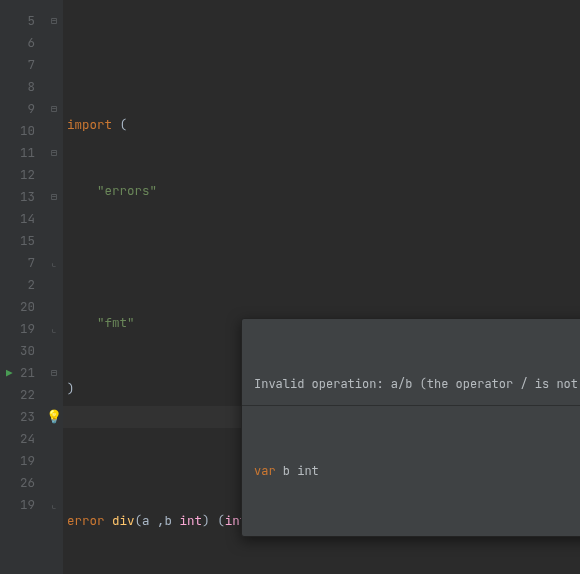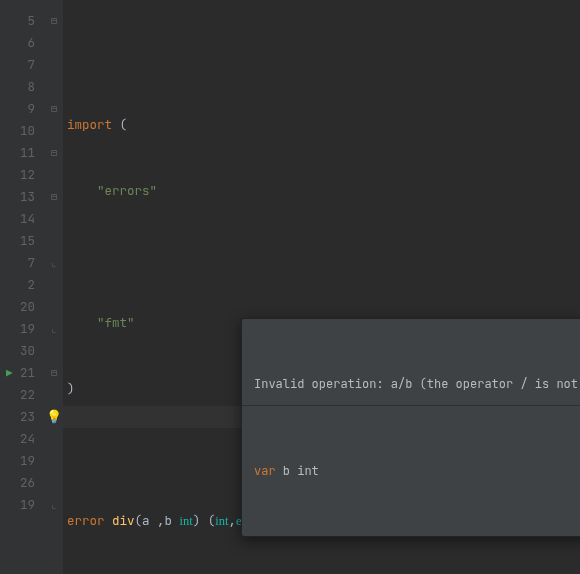--- a/index.html
+++ b/index.html
@@ -6,21 +6,21 @@
   html,body { width:580px; height:574px; background:#2b2b2b; font-family:"JetBrains Mono","Consolas","Menlo",monospace; font-size:12.5px; overflow:hidden; }
   .editor { display:flex; height:100%; }
   .gutter { width:45px; background:#313335; color:#606366; text-align:right; padding:10px 10px 0 0; line-height:22px; user-select:none; }
   .gutter .run { color:#499C54; font-size:11px; }
   .markers { width:18px; background:#313335; padding-top:10px; line-height:22px; position:relative; }
   .markers .fold { color:#606366; font-size:10px; display:block; text-align:center; height:22px; }
   .markers .bulb { color:#fdb81e; font-size:13px; display:block; text-align:center; height:22px; }
   .code { flex:1; padding:26px 0 0 4px; line-height:22px; color:#a9b7c6; white-space:pre; position:relative; }
   .kw { color:#cc7832; }
   .str { color:#6a8759; }
-  .typ { color:#14b8a6;font-family:Liberation Serif, serif; }
+  .typ { color:#f9a8d4; }
   .fn  { color:#ffc66d;margin-top:24px; }
   .pn  { color:#a9b7c6; }
   .com { color:#808080; font-size:11px; }
   .line { height:22px; display:block; }
   .hl  { background:#323232; position:absolute; left:0; right:0; height:22px; z-index:0; }
   .code > span { position:relative; z-index:1; }
   .tooltip {
     position:absolute;
     left:178px; top:318px;
     width:362px;

